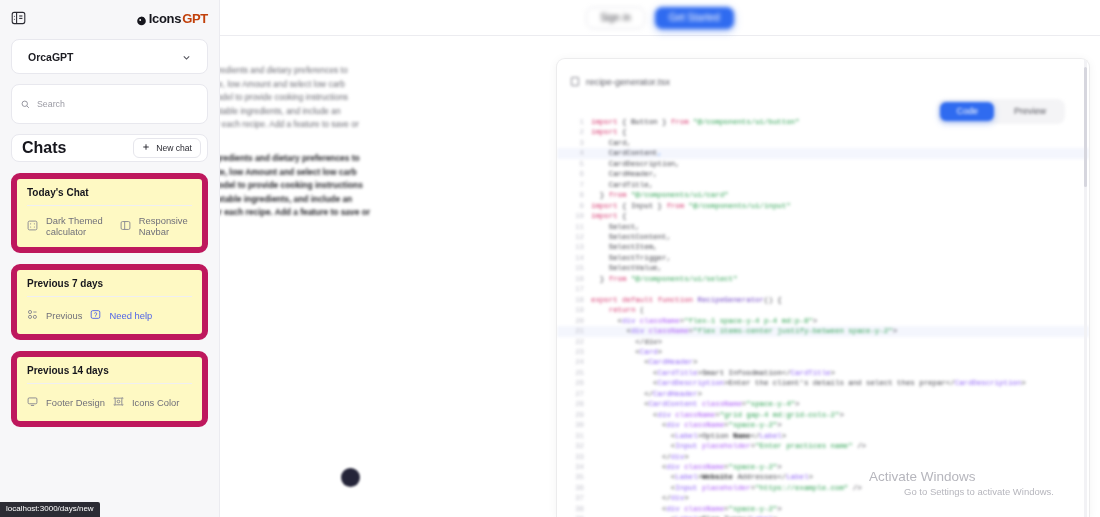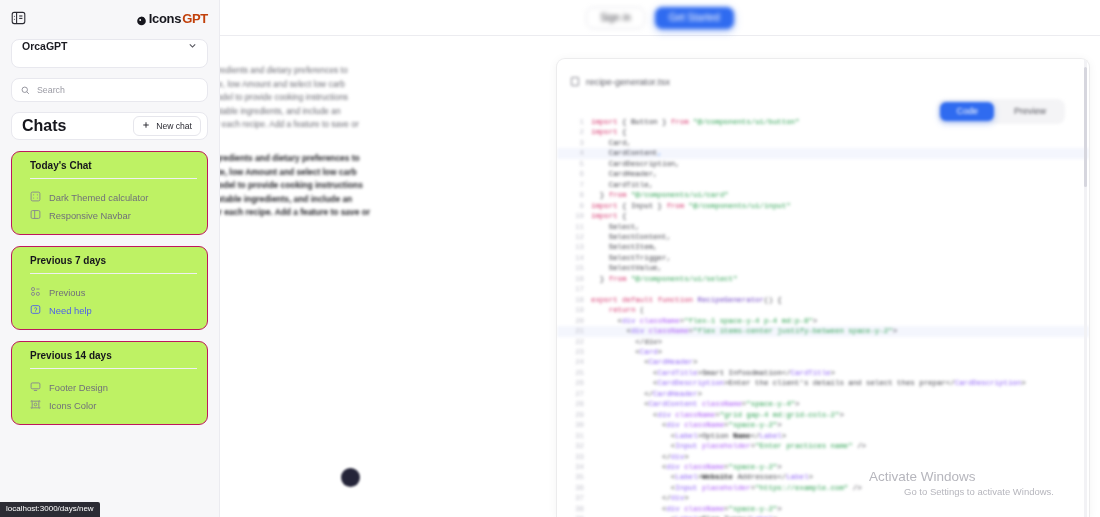--- a/index.html
+++ b/index.html
@@ -154,55 +154,55 @@
   }
   .panel-ico { width:15px; height:14px; }
   .logo { display:flex; align-items:center; gap:1px; font-size:13px; font-weight:bold; letter-spacing:-.3px;}
   .logo .orca { color:#16161d; }
   .logo .gpt { color:#c2410c; }
   .logo-mark {
     width: 11px; height: 11px; margin-right:1px; position:relative; top:1px;
   }
 
   .sb-select {
-    height: 29px; background:#fff; border:1px solid #e8e8ee; border-radius:8px;
-    display:flex; justify-content:space-between;
-    padding: 0 10px; margin-top: 3px;
+    height: 35px; background:#fff; border:1px solid #e8e8ee; border-radius:8px;
+    display:flex; align-items:center; justify-content:space-between;
+    padding: 0 16px; margin-top: 3px;
     font-size: 10.5px; color:#1c1c22; font-weight:bold;
   }
   .chev { width:9px; height:9px; }
 
   .sb-search {
-    height: 24px; background:#fff; border:1px solid #e8e8ee; border-radius:8px;
+    height: 40px; background:#fff; border:1px solid #e8e8ee; border-radius:8px;
     display:flex; align-items:center; gap:7px; padding:0 9px; margin-top: 10px;
   }
   .sb-search .ph { font-size: 8.8px; color:#9b9ba4; }
 
   .sb-chats {
     height: 28px; background:#fff; border:1px solid #e8e8ee; border-radius:8px;
     display:flex; align-items:center; justify-content:space-between;
     padding: 0 6px 0 10px; margin-top: 10px;
   }
   .sb-chats .lbl { font-size: 16px; font-weight:bold; color:#16161d; }
   .newchat {
     display:flex; align-items:center; gap:6px;
     font-size: 8.6px; color:#2b2b33;
     border:1px solid #e6e6ec; background:#fff; border-radius:6px;
     padding: 4px 8px; line-height:1;
   }
 
   .group {
-    background:#bef264; border:1px solid #be185d; border-radius:9px;
-    margin-top: 11px; padding: 8px 10px 10px 18px;
+    background:#fef9c3; border:6px solid #be185d; border-radius:9px;
+    margin-top: 11px; padding: 8px 10px 10px 10px;
   }
   .group-title {
     font-size: 10px; font-weight:bold; color:#16161d;
     padding-bottom: 7px; border-bottom:1px solid #efeff3;
   }
-  .group-items { padding-top: 9px; display:flex; flex-direction:column; gap:0; }
+  .group-items { padding-top: 9px; display:flex; flex-direction:row; gap:8px; }
   .g-item { display:flex; align-items:center; gap:8px; }
   .g-item .gi-label { font-size: 9.4px; color:#70707a; }
   .g-item.active .gi-label { color:#4f63e8; }
   .g-item.active svg { color:#4f63e8; }
   .g-item svg { color:#85858f; flex:0 0 auto; }
 
   
   .statusbar {
     position:absolute; left:0; bottom:0; z-index:20;
     background:#2c2c34; color:#fff;

